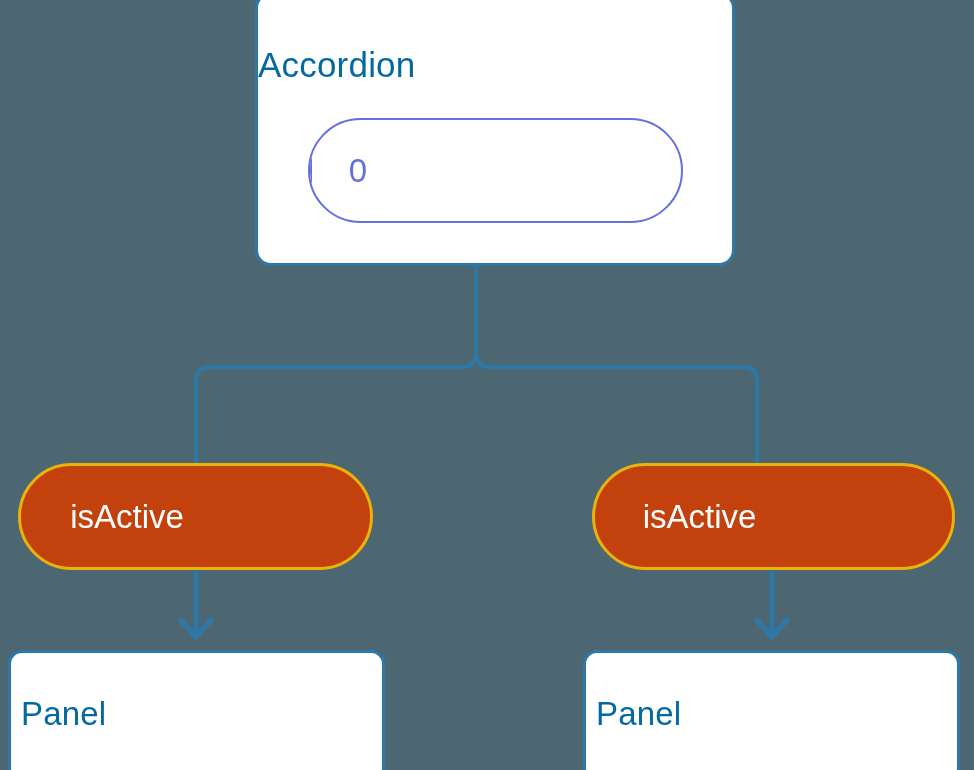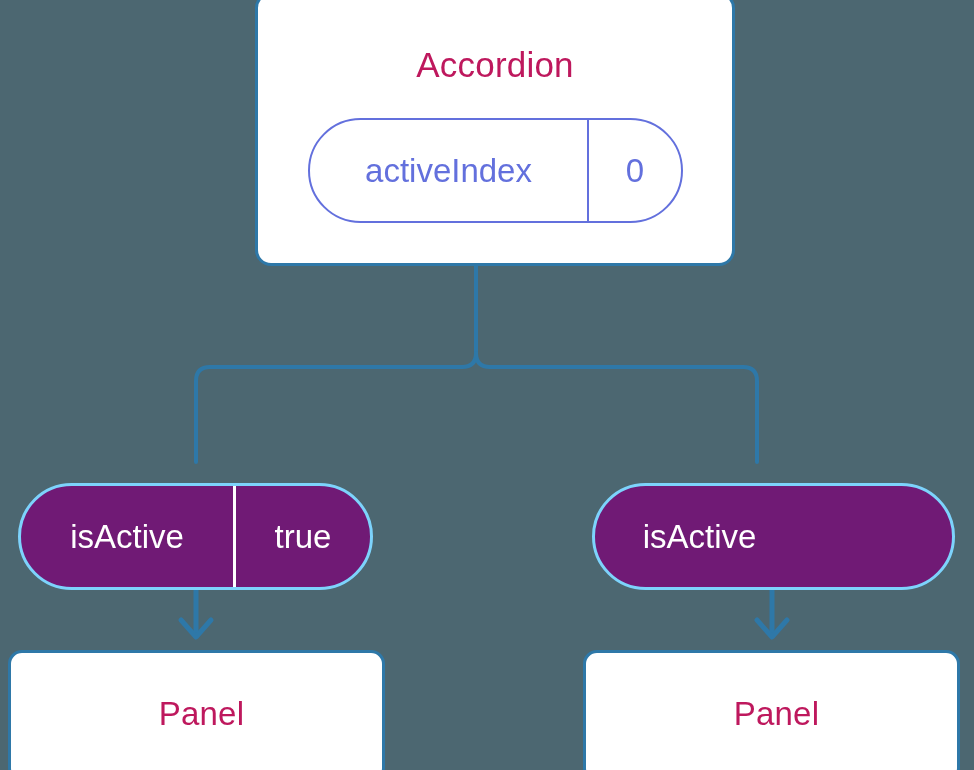--- a/index.html
+++ b/index.html
@@ -44,22 +44,22 @@
     left: 255px;
     top: -8px;
     width: 480px;
     height: 274px;
     border-radius: 16px;
   }
   .card-title {
     position: absolute;
     left: 0;
     right: 0;
-    text-align: center;
-    color: #be185d;
+    text-align: left;
+    color: #0369a1;
     font-size: 35px;
     letter-spacing: 0.2px;
   }
   #accordion-card .card-title {
     top: 50px;
   }
 
   
   .state-pill {
     position: absolute;
@@ -86,23 +86,22 @@
   .state-pill.outline .pill-val {
     color: #6370dd;
     font-size: 33px;
   }
   .state-pill.outline .pill-val {
     border-left: 2px solid #6370dd;
   }
 
   
   .state-pill.filled {
-    background: #701a75;
-    border: 3px solid #7dd3fc;
-    margin-top: 20px;
+    background: #c2410c;
+    border: 3px solid #eab308;
   }
   .state-pill.filled .pill-key,
   .state-pill.filled .pill-val {
     color: #ffffff;
     font-size: 33px;
   }
   .state-pill.filled .pill-val {
     border-left: 3px solid #ffffff;
   }
 
@@ -181,27 +180,25 @@
       <path d="M 772 572 L 772 636" stroke="#2e78a8" stroke-width="5" stroke-linecap="round"></path>
       <path d="M 757 620 L 772 637 L 787 620" stroke="#2e78a8" stroke-width="5" stroke-linecap="round" stroke-linejoin="round" fill="none"></path>
     </g>
   </svg>
 
   <div id="accordion-card" class="component-card">
     <div class="card-title">Accordion</div>
   </div>
 
   <div id="accordion-state-pill" class="state-pill outline">
-    <div class="pill-key">activeIndex</div>
     <div class="pill-val">0</div>
   </div>
 
   <div id="pill-left" class="state-pill filled">
     <div class="pill-key">isActive</div>
-    <div class="pill-val">true</div>
   </div>
 
   <div id="pill-right" class="state-pill filled">
     <div class="pill-key">isActive</div>
   </div>
 
   <div id="panel-left" class="component-card panel-card">
     <div class="card-title">Panel</div>
   </div>
 

